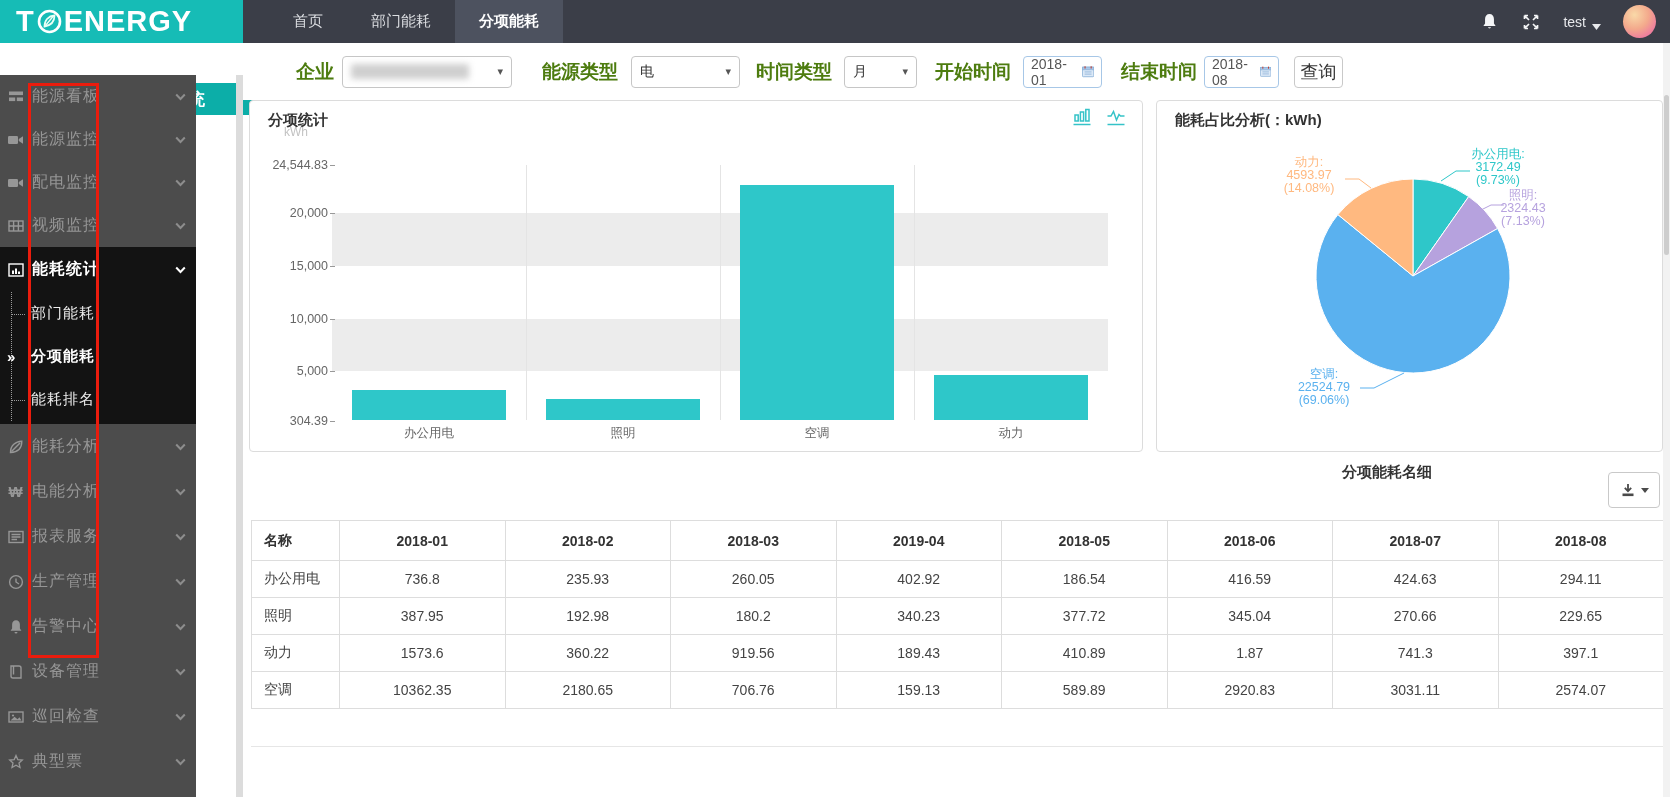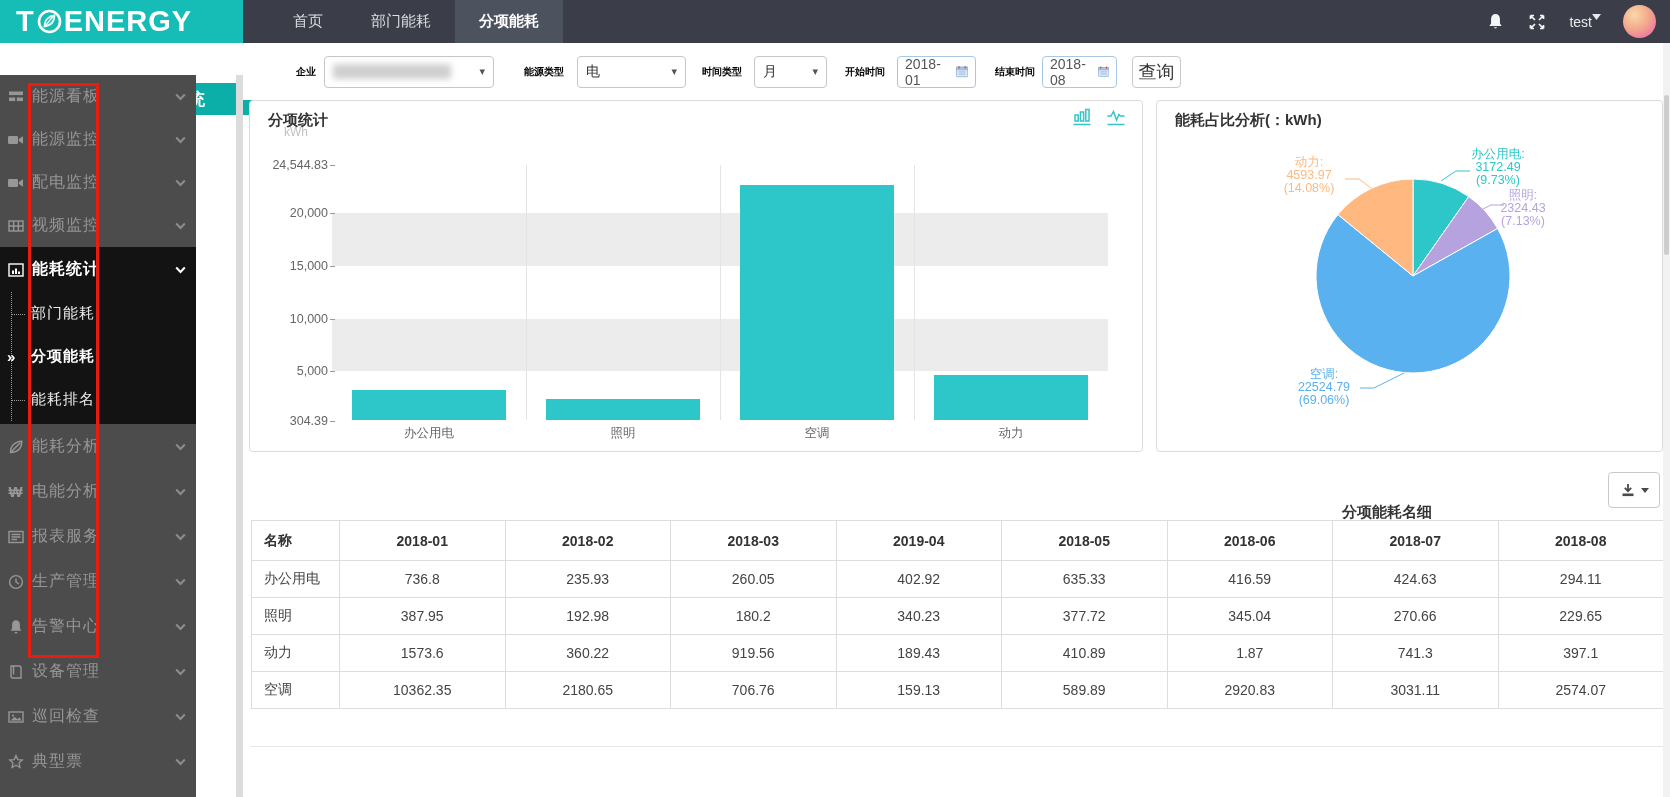--- a/index.html
+++ b/index.html
@@ -14,21 +14,21 @@
   .logo svg { margin:0 1px; }
   .brand-sub { position:absolute; left:0; top:43px; width:262px; height:32px; background:#0caea8;
     color:#fff; font-size:17px; font-weight:bold; display:flex; align-items:center; justify-content:center; letter-spacing:2px;margin-top:40px; }
 
   .topnav { position:absolute; left:243px; top:0; width:1427px; height:43px; background:#3b3e48;
     display:flex; align-items:stretch; padding-left:26px; }
   .tab { color:#dcdee2; font-size:15px; display:flex; align-items:center; padding:0 24px; cursor:pointer; }
   .tab.active { background:#4d525f; color:#fff; font-weight:bold; }
   .top-right { position:absolute; right:14px; top:0; height:43px; display:flex; align-items:center; gap:22px; }
   .hicon { width:20px; height:20px; display:flex; align-items:center; justify-content:center; }
-  .user { color:#e8e9ec; font-size:14px; display:flex; align-items:flex-start; }
+  .user { color:#e8e9ec; font-size:14px; display:flex; align-items:flex-end; gap:6px; }
   .avatar { width:33px; height:33px; border-radius:50%;
     background:radial-gradient(circle at 35% 30%, #f9d9a8 0%, #f3a98c 45%, #ee7f9d 75%, #e86f92 100%); }
 
   
   .sidebar { position:absolute; left:0; top:75px; width:196px; height:722px; background:#4c4c4c; }
   .side-track { position:absolute; left:236px; top:75px; width:7px; height:722px; background:#dcdcdc; }
   .menu-item { height:43px; display:flex; align-items:center; padding:0 10px 0 7px; cursor:pointer; }
   .menu-item.tall { height:45px; }
   .mi-icon { width:17px; height:17px; color:#979797; display:flex; align-items:center; justify-content:center;
     margin-right:8px; font-size:14px; flex:0 0 17px; }
@@ -46,21 +46,21 @@
   .ms-label { color:#ededed; font-size:15px; letter-spacing:1px; }
   .menu-sub.active .ms-label { color:#fff; font-weight:bold; }
 
   
   .red-box { position:absolute; left:28px; top:83px; width:71px; height:575px;
     border:3px solid #ea1c0d; z-index:60; pointer-events:none; }
 
   
   .filterbar { position:absolute; left:243px; top:43px; width:1427px; height:57px; background:#fff;
     display:flex; align-items:center; }
-  .flabel { font-size:10px; font-weight:bold; color:#000000; white-space:nowrap; }
+  .flabel { font-size:19px; font-weight:bold; color:#4d7c0f; white-space:nowrap; }
   .fsel { height:32px; background:#fff; border:1px solid #c6c6c6; border-radius:4px;
     display:flex; align-items:center; padding:0 8px; font-size:14px; color:#333; cursor:pointer; }
   .fsel .caret { margin-left:auto; color:#555; font-size:11px; }
   .blur-pill { width:118px; height:15px; background:#cfcfcf; border-radius:2px; filter:blur(3px); margin-right:6px; }
   .fdate { height:32px; border:1px solid #a7c7e7; border-radius:4px; background:#fff;
     display:flex; align-items:center; padding:0 7px; font-size:14px; color:#555; gap:6px; cursor:pointer; }
   .btn { height:32px; border:1px solid #c9c9c9; border-radius:4px; background:#fff;
     display:flex; align-items:center; justify-content:center; font-size:18px; color:#333; cursor:pointer; }
 
   
@@ -75,21 +75,21 @@
   .ytick-label { position:absolute; width:76px; text-align:right; font-size:12.5px; color:#666;
     transform:translateY(-50%); }
   .ytick-dash { position:absolute; width:5px; height:1px; background:#999; }
   .bar-plot { position:absolute; left:82px; top:64px; width:776px; height:256px; border-bottom:1px solid #d9d9d9; }
   .stripe { position:absolute; left:0; width:100%; }
   .vgrid { position:absolute; top:0; bottom:0; width:1px; background:#e4e4e4; }
   .bar { position:absolute; bottom:0; background:#2ec7c9; }
   .xcat { position:absolute; top:324px; text-align:center; font-size:12.5px; color:#666; }
 
   
-  .detail-title { position:absolute; left:1342px; top:503px; font-size:15px; font-weight:bold; color:#333; }
+  .detail-title { position:absolute; left:1342px; top:463px; font-size:15px; font-weight:bold; color:#333; }
   .export-btn { position:absolute; left:1608px; top:472px; width:52px; height:36px; border:1px solid #c9c9c9;
     border-radius:4px; background:#fff; display:flex; align-items:center; justify-content:center; gap:5px; cursor:pointer; }
   #detail-table { position:absolute; left:251px; top:520px; width:1412px; border-collapse:collapse; table-layout:fixed; }
   #detail-table th, #detail-table td { border:1px solid #ddd; font-size:14px; color:#333; }
   #detail-table th { height:40px; font-weight:bold; text-align:center; }
   #detail-table td { height:37px; text-align:center; font-weight:normal; color:#444; }
   #detail-table th.name-col, #detail-table td.name-col { text-align:left; padding-left:12px; }
   .table-bottom-line { position:absolute; left:251px; top:746px; width:1412px; height:1px; background:#e6e6e6; }
 
   
@@ -503,21 +503,21 @@
           <th class="">2018-06</th>
           <th class="">2018-07</th>
           <th class="">2018-08</th>
         </tr>
         <tr>
           <td class="name-col">办公用电</td>
           <td>736.8</td>
           <td>235.93</td>
           <td>260.05</td>
           <td>402.92</td>
-          <td>635.33</td>
+          <td>186.54</td>
           <td>416.59</td>
           <td>424.63</td>
           <td>294.11</td>
         </tr>
         <tr>
           <td class="name-col">照明</td>
           <td>387.95</td>
           <td>192.98</td>
           <td>180.2</td>
           <td>340.23</td>

